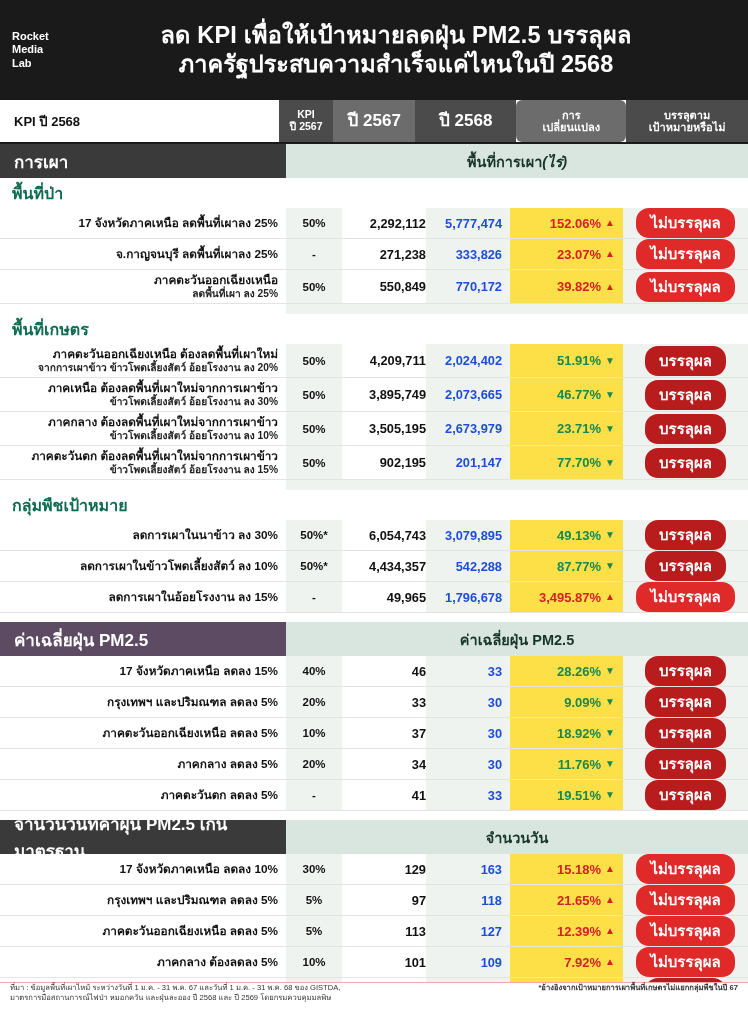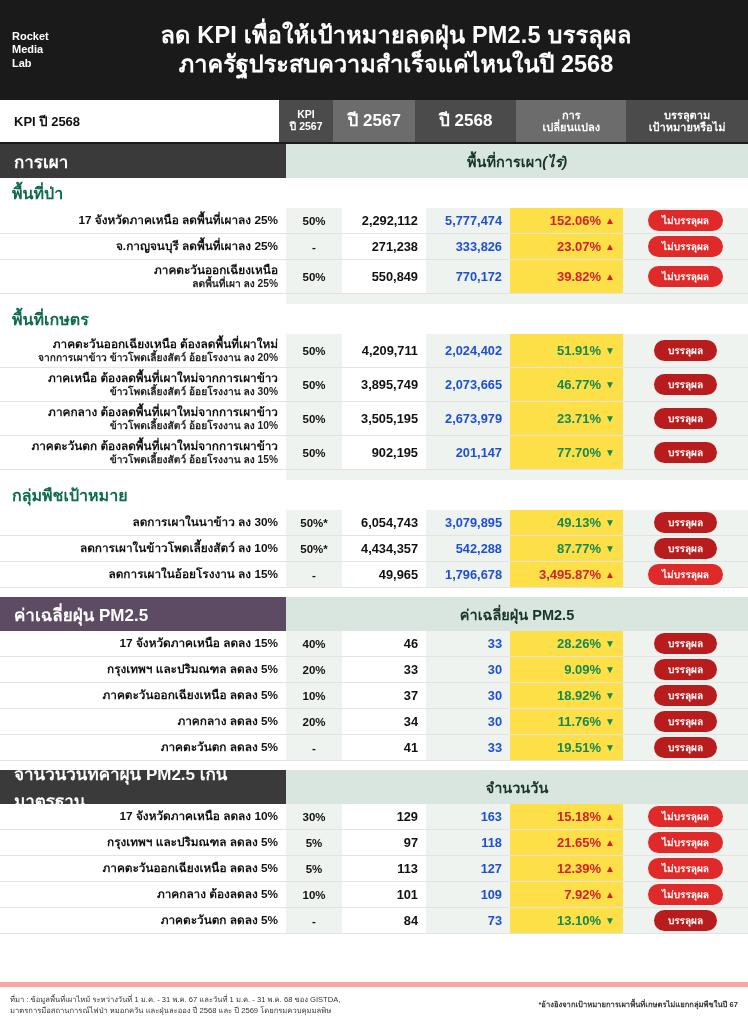--- a/index.html
+++ b/index.html
@@ -74,21 +74,21 @@
     justify-content: center;
     text-align: center;
     font-weight: bold;
     color: #ffffff;
     font-size: 11px;
     line-height: 1.12;
   }
   .ch-kpi     { width: 56px;  background: #4b4b4b; font-size: 10.5px; }
   .ch-2567    { width: 84px;  background: #6c6c6c; font-size: 17px; }
   .ch-2568    { width: 104px;  background: #4b4b4b; font-size: 17px; }
-  .ch-change  { width: 113px; background: #6c6c6c; }
+  .ch-change  { width: 113px; background: #6c6c6c; border-radius: 6px; }
   .ch-goal    { width: 125px; background: #4b4b4b; }
 
   
   .section-bar {
     display: flex;
     align-items: stretch;
     height: 34px;
   }
   .sb-left {
     width: 286px;
@@ -154,21 +154,20 @@
   .c-kpi {
     width: 56px;
     background: #eef3f0;
     display: flex; align-items: center; justify-content: center;
     font-size: 11.5px; font-weight: bold; color: #111;
   }
   .c-2567 {
     width: 84px;
     background: #ffffff;
     display: flex; align-items: center; justify-content: flex-end;
-    padding-right: 8px;
     font-size: 12.8px; font-weight: bold; color: #111;
   }
   .c-2568 {
     width: 84px;
     background: #eef3f0;
     display: flex; align-items: center; justify-content: flex-end;
     padding-right: 8px;
     font-size: 12.8px; font-weight: bold; color: #1d4ed8;
   }
   .c-change {
@@ -184,47 +183,46 @@
   .tri { font-size: 10px; line-height: 1; }
   .c-goal {
     width: 125px;
     background: #eef3f0;
     display: flex; align-items: center; justify-content: center;
   }
   .pill {
     display: inline-block;
     padding: 3px 14px;
     border-radius: 13px;
-    font-size: 10px;
+    font-size: 15px;
     font-weight: bold;
     color: #ffffff;
     white-space: nowrap;
   }
   .pill.fail { background: #e02a2a; }
   .pill.pass { background: #b91c1c; }
 
   .spacer { height: 9px; background: #ffffff; }
 
   
   .gap-row { display: flex; height: 10px; }
   .gap-row .gl { width: 286px; background: #ffffff; }
   .gap-row .gr { flex: 1; background: #eef3f0; }
 
   
   .footer {
     position: absolute;
     bottom: 0; left: 0; right: 0;
     height: 42px;
     display: flex;
-    align-items: center;
     padding: 0 10px;
     font-size: 7.6px;
     color: #333;
     line-height: 1.35;
-    border-top: 5px solid #fca5a5;
+    border-top: 1px solid #fca5a5;
     background: #fff;
   }
   .footer .left { flex: 1; }
   .footer .right { text-align: right; font-weight: bold; }
 </style>
 </head>
 <body>
 
 <div class="page">
 

